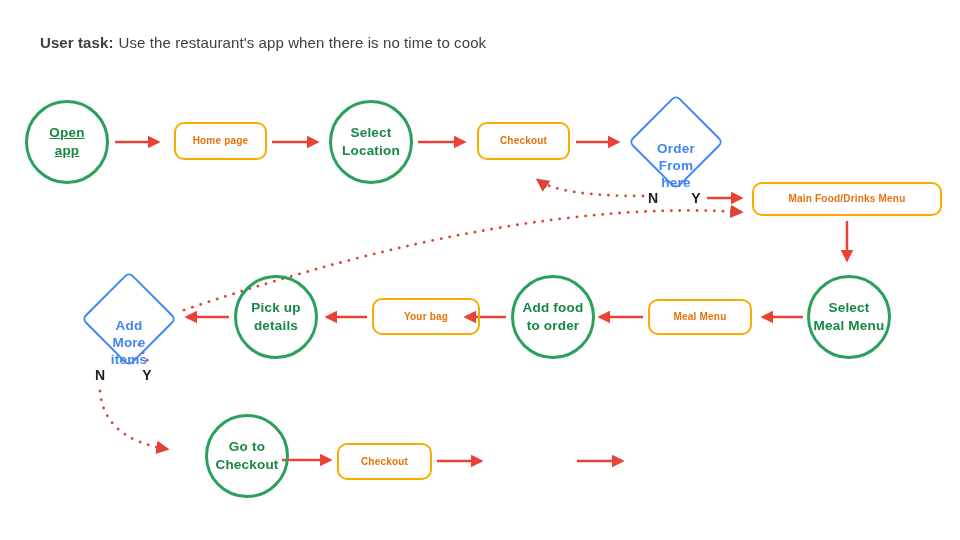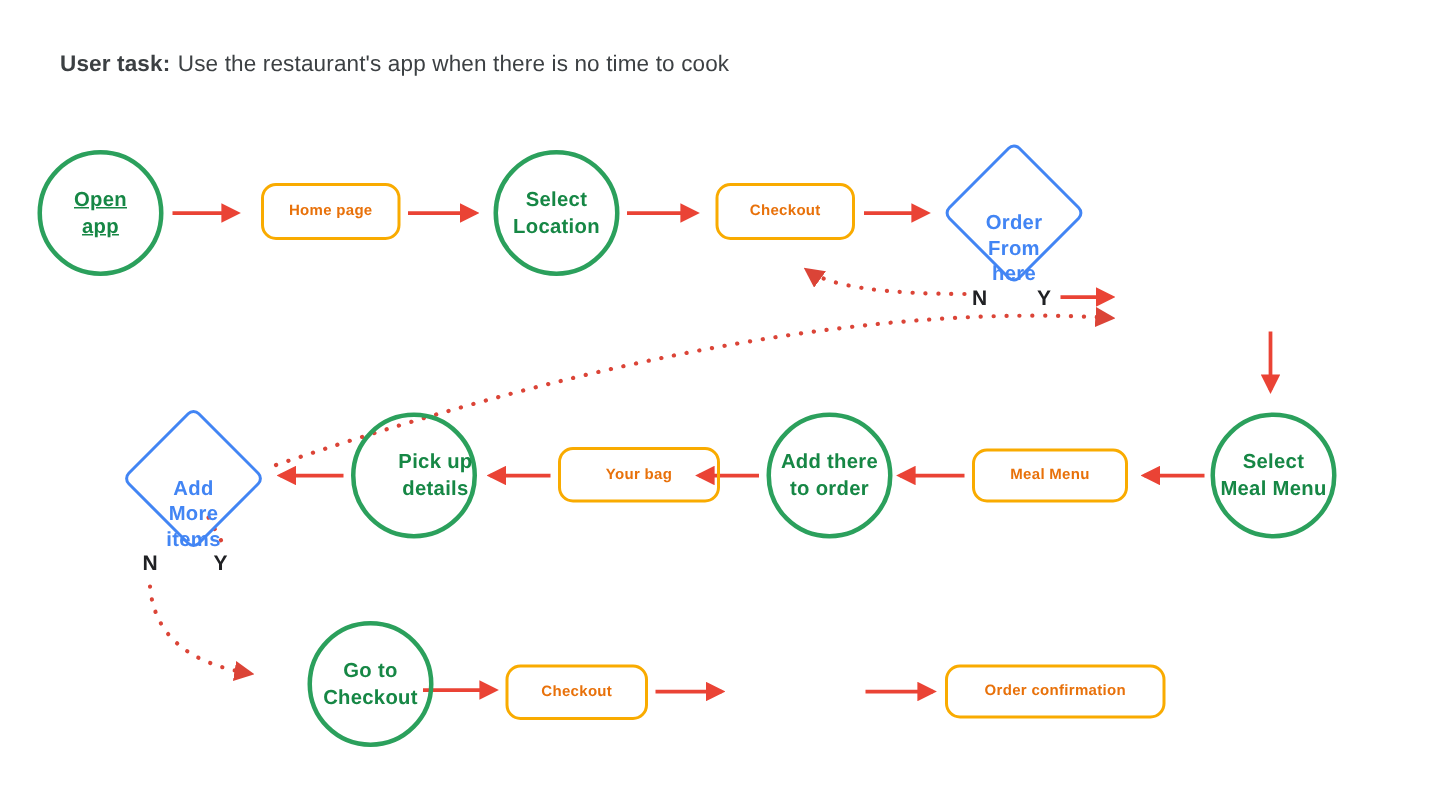--- a/index.html
+++ b/index.html
@@ -108,53 +108,53 @@
   <div class="node diamond" style="left:642px; top:108px;">
     <div class="diamond-shape"></div>
     <span class="label">Order
 From
 here</span>
   </div>
 
   <span class="branch-label" style="left:653px; top:198px;">N</span>
   <span class="branch-label" style="left:696px; top:198px;">Y</span>
 
+  <div class="node rrect" style="left:752px; top:182px; width:190px; height:34px;">
+    <span class="label">Main Food/Drinks Menu</span>
+  </div>
 
   <div class="node circle" style="left:807px; top:275px;">
     <span class="label">Select
 Meal Menu</span>
   </div>
   <div class="node rrect" style="left:648px; top:299px; width:104px; height:36px;">
     <span class="label">Meal Menu</span>
   </div>
   <div class="node circle" style="left:511px; top:275px;">
-    <span class="label">Add there
+    <span class="label">Add food
 to order</span>
   </div>
   <div class="node rrect" style="left:372px; top:298px; width:108px; height:37px;">
     <span class="label">Your bag</span>
   </div>
-  <div class="node circle" style="left:234px; top:275px;justify-content:flex-end;">
+  <div class="node circle" style="left:234px; top:275px;">
     <span class="label">Pick up
 details</span>
   </div>
   <div class="node diamond" style="left:95px; top:285px;">
     <div class="diamond-shape"></div>
     <span class="label">Add
 More
 items</span>
   </div>
 
   <span class="branch-label" style="left:100px; top:375px;">N</span>
   <span class="branch-label" style="left:147px; top:375px;">Y</span>
 
   <div class="node circle" style="left:205px; top:414px;">
     <span class="label">Go to
 Checkout</span>
   </div>
   <div class="node rrect" style="left:337px; top:443px; width:95px; height:37px;">
     <span class="label">Checkout</span>
   </div>
-  <div class="node rrect" style="left:630px; top:443px; width:147px; height:36px;">
-    <span class="label">Order confirmation</span>
-  </div>
 
 </div>
 
 </body></html>

